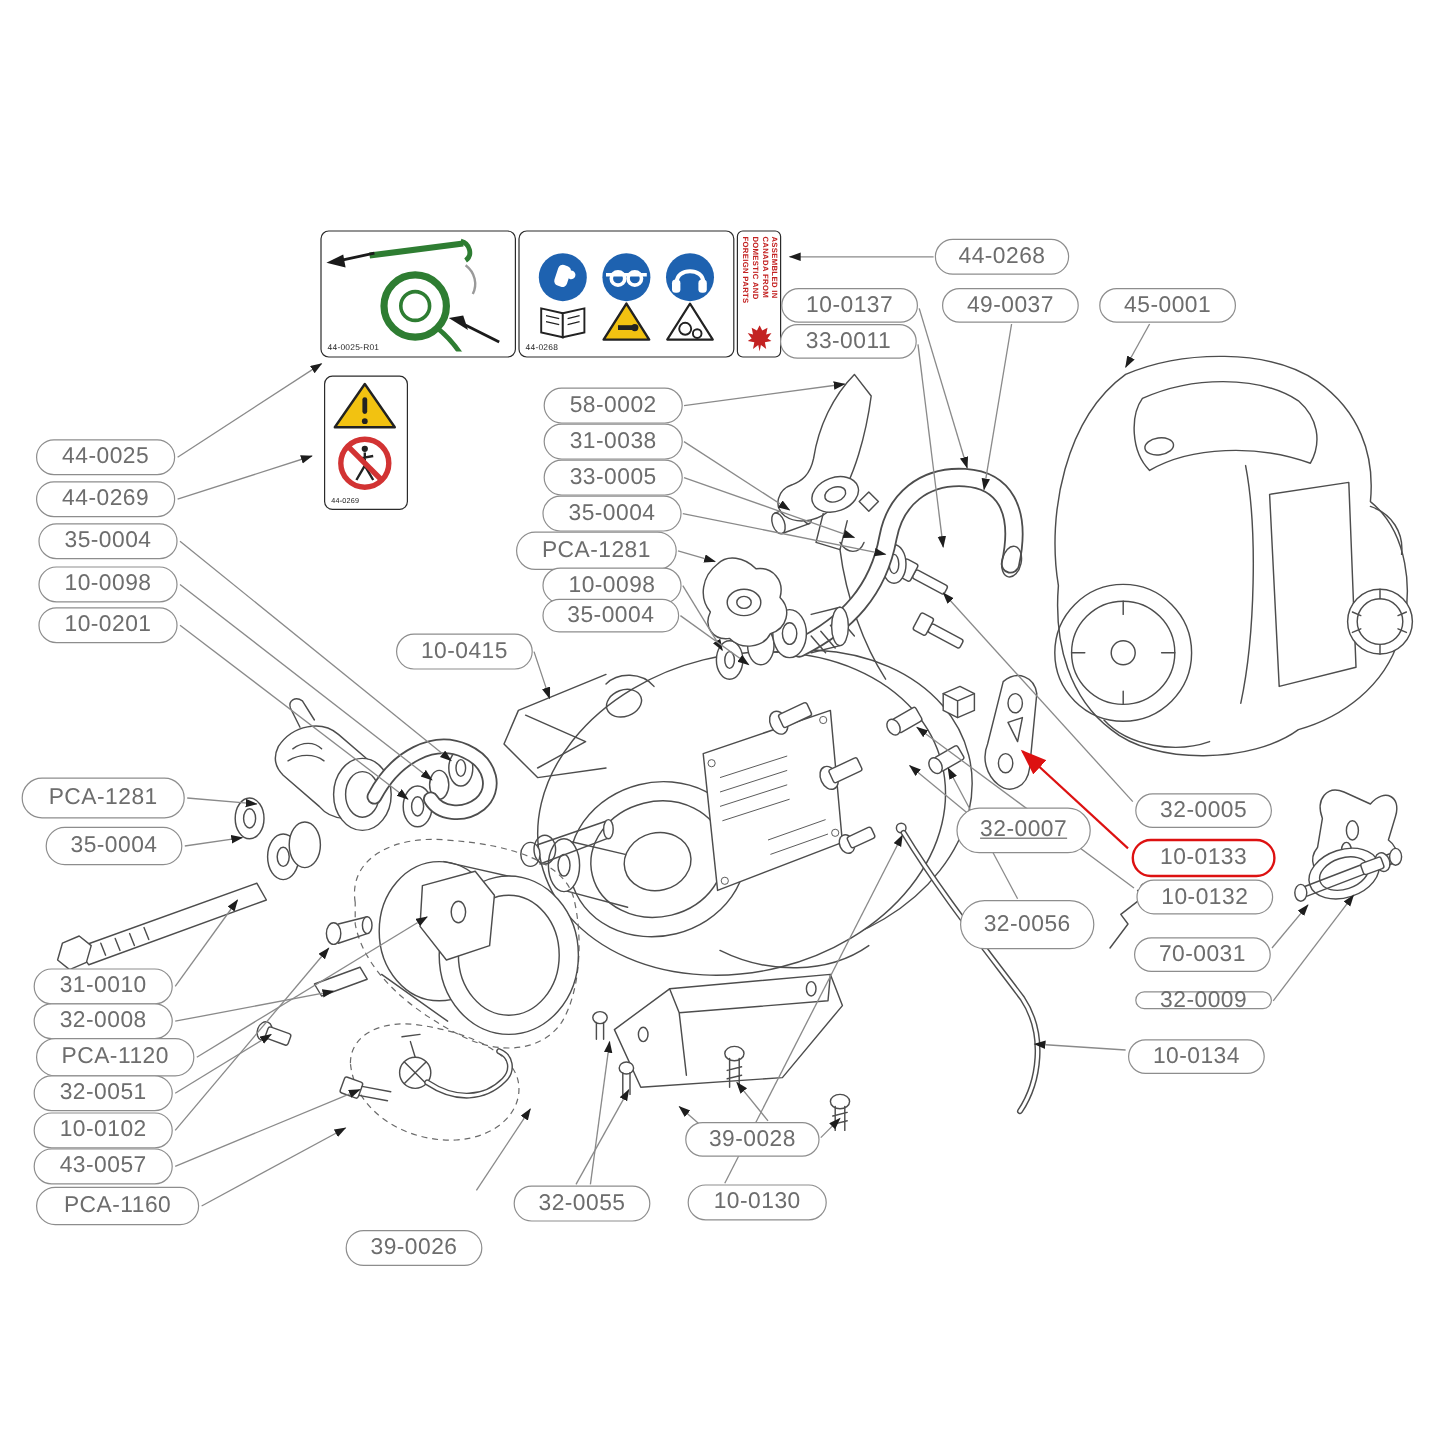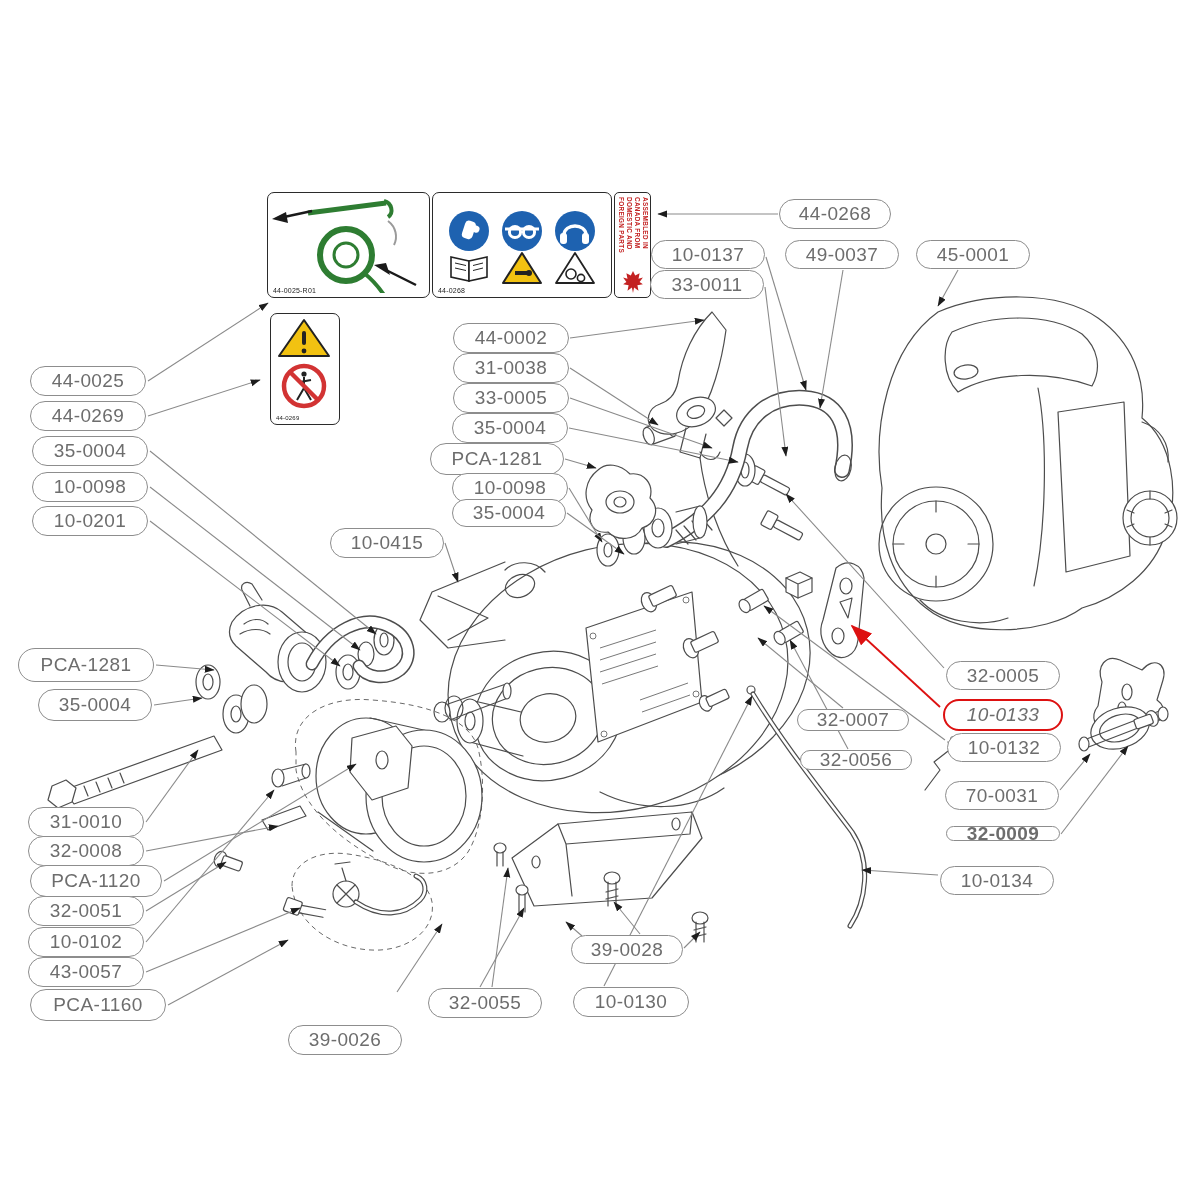--- a/index.html
+++ b/index.html
@@ -394,40 +394,40 @@
       <div class="pill" style="left: 32px; top: 506px; width: 116px; height: 30px;">10-0201</div>
       <div class="pill" style="left: 18px; top: 648px; width: 136px; height: 34px;">PCA-1281</div>
       <div class="pill" style="left: 38px; top: 689px; width: 114px; height: 32px;">35-0004</div>
       <div class="pill" style="left: 28px; top: 807px; width: 116px; height: 30px;">31-0010</div>
       <div class="pill" style="left: 28px; top: 836px; width: 116px; height: 30px;">32-0008</div>
       <div class="pill" style="left: 30px; top: 865px; width: 132px; height: 32px;">PCA-1120</div>
       <div class="pill" style="left: 28px; top: 896px; width: 116px; height: 30px;">32-0051</div>
       <div class="pill" style="left: 28px; top: 927px; width: 116px; height: 30px;">10-0102</div>
       <div class="pill" style="left: 28px; top: 957px; width: 116px; height: 30px; text-align: center;">43-0057</div>
       <div class="pill" style="left: 30px; top: 989px; width: 136px; height: 32px;">PCA-1160</div>
-      <div class="pill" style="left: 453px; top: 323px; width: 116px; height: 30px;">44-0002</div>
+      <div class="pill" style="left: 453px; top: 323px; width: 116px; height: 30px;">58-0002</div>
       <div class="pill" style="left: 453px; top: 353px; width: 116px; height: 30px;">31-0038</div>
       <div class="pill" style="left: 453px; top: 383px; width: 116px; height: 30px;">33-0005</div>
       <div class="pill" style="left: 452px; top: 413px; width: 116px; height: 30px;">35-0004</div>
       <div class="pill" style="left: 430px; top: 443px; width: 134px; height: 32px;">PCA-1281</div>
       <div class="pill" style="left: 452px; top: 473px; width: 116px; height: 30px;">10-0098</div>
       <div class="pill" style="left: 452px; top: 499px; width: 114px; height: 28px;">35-0004</div>
       <div class="pill" style="left: 330px; top: 528px; width: 114px; height: 30px;">10-0415</div>
       <div class="pill" style="left: 779px; top: 199px; width: 112px; height: 30px;">44-0268</div>
       <div class="pill" style="left: 651px; top: 240px; width: 114px; height: 29px;">10-0137</div>
       <div class="pill" style="left: 650px; top: 270px; width: 114px; height: 29px;">33-0011</div>
       <div class="pill" style="left: 785px; top: 240px; width: 114px; height: 29px;">49-0037</div>
       <div class="pill" style="left: 916px; top: 240px; width: 114px; height: 29px;">45-0001</div>
       <div class="pill" style="left: 288px; top: 988px; width: 114px; height: 30px; margin-top: 37px;">39-0026</div>
       <div class="pill" style="left: 428px; top: 988px; width: 114px; height: 30px;">32-0055</div>
       <div class="pill" style="left: 573px; top: 987px; width: 116px; height: 30px;">10-0130</div>
       <div class="pill" style="left: 571px; top: 935px; width: 112px; height: 29px;">39-0028</div>
-      <div class="pill" style="left: 797px; top: 709px; width: 112px; height: 22px;">32-0007</div>
-      <div class="pill" style="left: 800px; top: 750px; width: 112px; height: 20px;">32-0056</div>
+      <div class="pill" style="left: 797px; top: 673px; width: 112px; height: 38px; text-decoration: underline;">32-0007</div>
+      <div class="pill" style="left: 800px; top: 750px; width: 112px; height: 41px;">32-0056</div>
       <div class="pill" style="left: 946px; top: 661px; width: 114px; height: 29px;">32-0005</div>
-      <div class="pill hl" style="left: 943px; top: 699px; width: 120px; height: 32px; font-style: italic;">10-0133</div>
+      <div class="pill hl" style="left: 943px; top: 699px; width: 120px; height: 32px;">10-0133</div>
       <div class="pill" style="left: 947px; top: 733px; width: 114px; height: 29px;">10-0132</div>
       <div class="pill" style="left: 945px; top: 781px; width: 114px; height: 29px;">70-0031</div>
-      <div class="pill" style="left: 946px; top: 826px; width: 114px; height: 15px; font-weight: bold;">32-0009</div>
+      <div class="pill" style="left: 946px; top: 826px; width: 114px; height: 15px;">32-0009</div>
       <div class="pill" style="left: 940px; top: 866px; width: 114px; height: 29px; text-align: center;">10-0134</div>
     </div>
 
 </div>
 
 </body></html>

